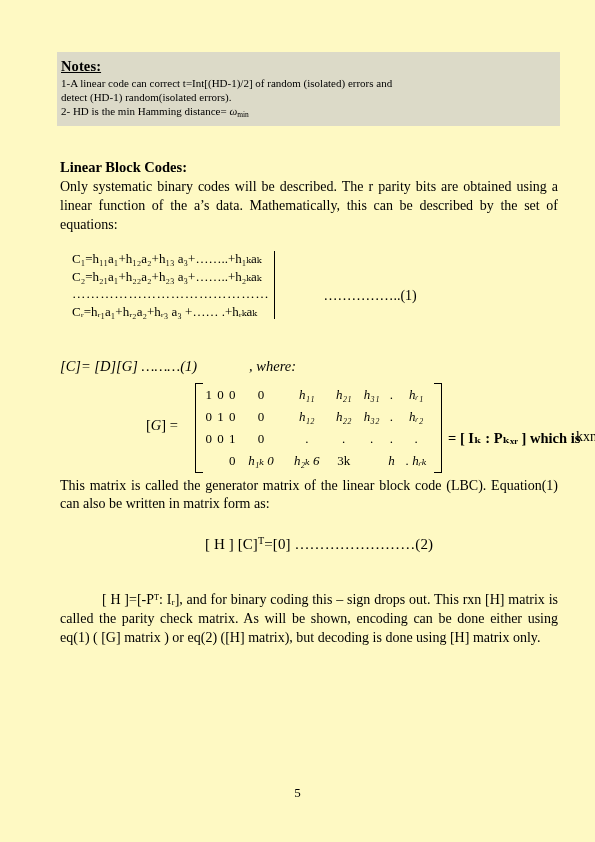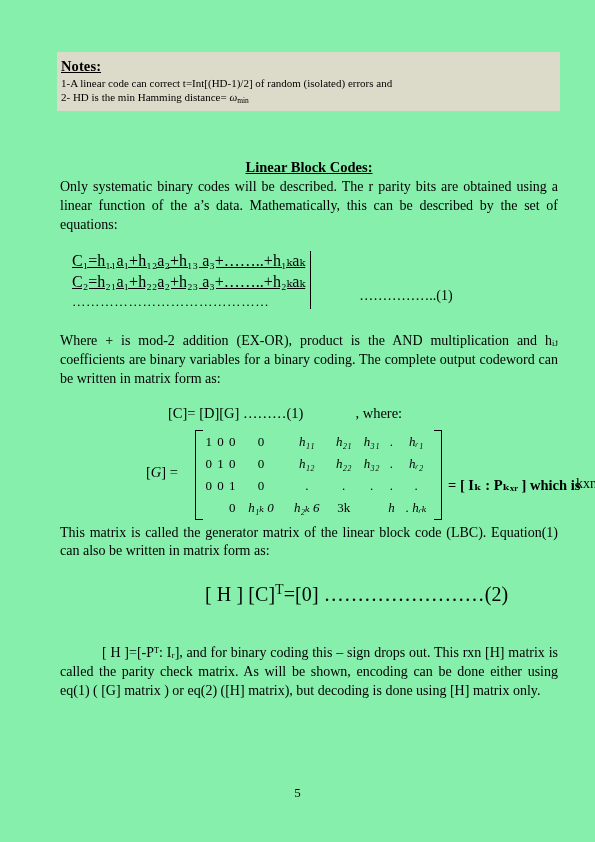--- a/index.html
+++ b/index.html
@@ -12,21 +12,21 @@
     background: #ffffff;
     font-family: "Liberation Serif", "DejaVu Serif", serif;
     color: #000000;
     overflow: hidden;
     position: relative;
   }
   .page {
     position: relative;
     width: 595px;
     height: 842px;
-    background: #86efac;
+    background: #fef9c3;
   }
 
   
   .notes-box {
     position: absolute;
     left: 57px;
     top: 52px;
     width: 503px;
     background: #dcdac8;
     padding: 5px 4px 7px 4px;
@@ -48,24 +48,22 @@
   
   .body-area {
     position: absolute;
     left: 60px;
     top: 158px;
     width: 498px;
   }
   .sec-title {
     font-size: 14.5px;
     font-weight: bold;
-    text-decoration: underline;
     line-height: 1.32;
     margin-bottom: 1px;
-    text-align: center;
   }
   p.para {
     font-size: 14px;
     line-height: 1.34;
     margin: 0;
     text-align: justify;
     text-justify: inter-word;
   }
   .spacer-md { height: 16px; }
   .spacer-lg { height: 22px; }
@@ -97,45 +95,44 @@
   }
   .eq-rows::after {
     content: "";
     position: absolute;
     right: 0;
     top: 1px;
     bottom: 1px;
     border-right: 1px solid #000;
   }
   .eq-line {
-    font-size: 16px;
+    font-size: 13px;
     line-height: 1.32;
     white-space: nowrap;
-    text-decoration: underline;
   }
   .eq-dots {
     font-size: 13.5px;
     line-height: 1.32;
     letter-spacing: 0.6px;
     white-space: nowrap;
   }
   .eq-tag {
     display: inline-block;
     vertical-align: top;
     font-size: 14px;
     margin-left: 48px;
     margin-top: 38px;
     white-space: nowrap;
   }
 
   
   .center-eq {
     font-size: 14.5px;
-    margin-left: 108px;
-    white-space: nowrap;
+    white-space: nowrap;
+    font-style: italic;
   }
   .gap-wide { display: inline-block; width: 52px; }
 
   
   .matrix-wrap {
     position: relative;
     height: 96px;
     margin-top: 6px;
   }
   .mat-label {
@@ -197,21 +194,21 @@
   .mat-kxn {
     position: absolute;
     left: 516px;
     top: 48px;
     font-size: 14px;
     white-space: nowrap;
   }
 
   
   .eq2 {
-    font-size: 20px;
+    font-size: 15px;
     margin-left: 145px;
     letter-spacing: 0.1px;
     white-space: nowrap;
   }
 
   
   .indent-sm { text-indent: 8px; }
   .indent-md { text-indent: 42px; }
 
   
@@ -225,42 +222,43 @@
   }
 </style>
 </head>
 <body>
 
 <div class="page">
 
   <div class="notes-box" style="background: rgb(220, 218, 200);">
     <div class="notes-title">Notes:</div>
     <div class="notes-line">1-A linear code can correct t=Int[(HD-1)/2] of random (isolated) errors and</div>
+    <div class="notes-line">detect (HD-1) random(isolated errors).</div>
     <div class="notes-line"><span>2- HD is the min Hamming distance= </span><span class="ital">ω</span><sub>min</sub></div>
   </div>
 
   <div class="body-area">
 
     <div class="sec-title">Linear Block Codes:</div>
 
     <p class="para">Only systematic binary codes will be described. The r parity bits are obtained using a linear function of the a’s data. Mathematically, this can be described by the set of equations:</p>
 
     <div class="spacer-md"></div>
 
     <div class="eq-block">
       <div class="eq-rows">
         <div class="eq-line">C₁=h₁₁a₁+h₁₂a₂+h₁₃ a₃+……..+h₁ₖaₖ</div>
         <div class="eq-line">C₂=h₂₁a₁+h₂₂a₂+h₂₃ a₃+……..+h₂ₖaₖ</div>
         <div class="eq-dots">……………………………………</div>
+        <div class="eq-line">Cᵣ=hᵣ₁a₁+hᵣ₂a₂+hᵣ₃ a₃ +…… .+hᵣₖaₖ</div>
       </div><span class="eq-tag">……………..(1)</span>
     </div>
 
     <div class="spacer-lg"></div>
 
-    <p class="para">Where + is mod-2 addition (EX-OR), product is the AND multiplication and hᵢⱼ coefficients are binary variables for a binary coding. The complete output codeword can be written in matrix form as:</p>
 
     <div class="spacer-md"></div>
 
     <div class="center-eq"><span>[C]= [D][G] ………(1)</span><span class="gap-wide"></span><span>, where:</span></div>
 
     <div class="matrix-wrap">
       <div class="mat-label"><span>[</span><span class="ital">G</span><span>] =</span></div>
 
       <div class="bracket-grid">
         <table class="gmat">

